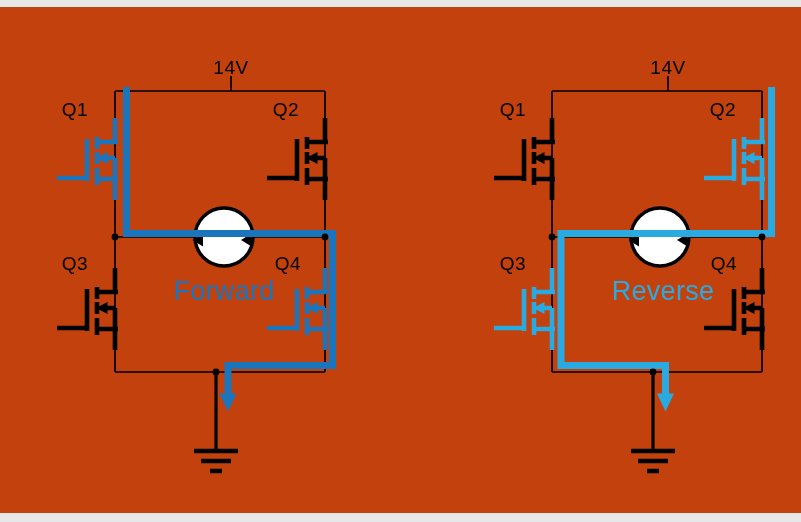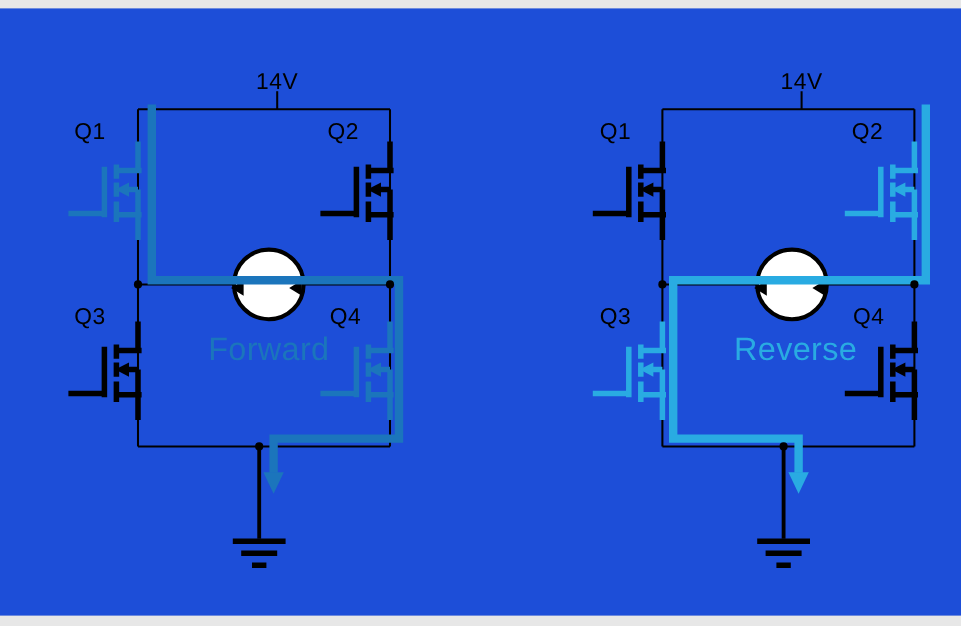--- a/index.html
+++ b/index.html
@@ -1,16 +1,16 @@
 <!DOCTYPE html>
 <html><head>
 <meta charset="utf-8">
 <style>
   html,body{margin:0;padding:0;background:#ffffff;}
-  .stage{position:relative;width:801px;height:522px;background:#1d4ed8;overflow:hidden;
+  .stage{position:relative;width:801px;height:522px;background:#c2410c;overflow:hidden;
          font-family:"Liberation Sans",sans-serif;}
   svg{display:block;}
   .wire{stroke:#000;stroke-width:1.7;fill:none;}
   .ms{stroke:currentColor;stroke-width:4.6;fill:none;}
   .mfl{fill:currentColor;stroke:none;}
   .motor{stroke:#000;stroke-width:3.4;fill:#fff;}
   .mtri{fill:#000;stroke:none;}
   .cpath{fill:none;stroke-width:7;}
   .fwd{stroke:#1B75BC;} .rev{stroke:#29ABE2;}
   .fwdfill{fill:#1B75BC;} .revfill{fill:#29ABE2;}

